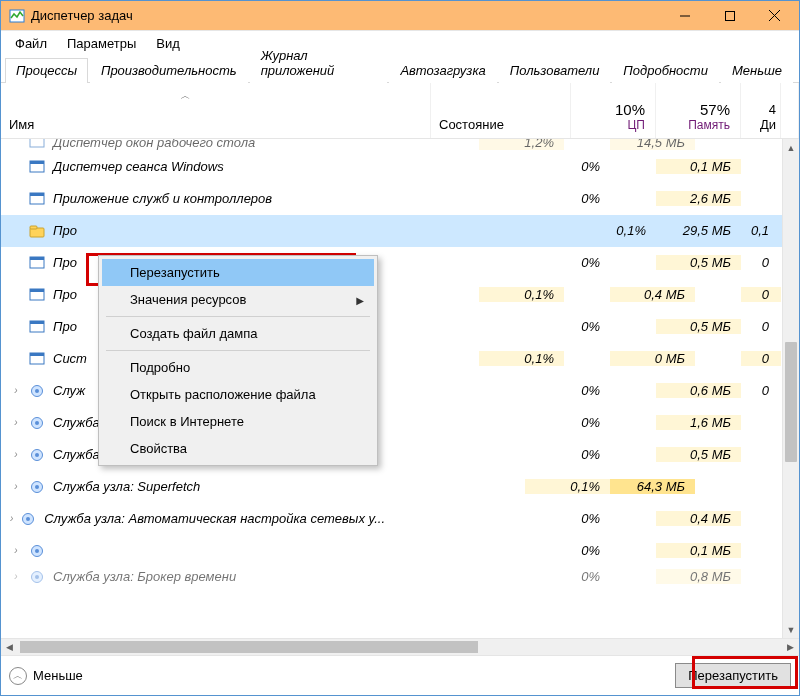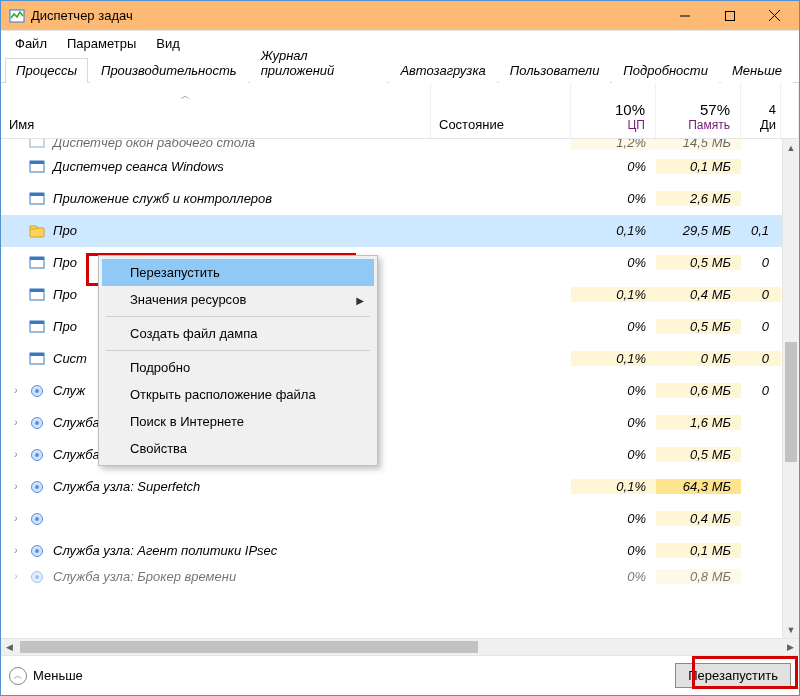--- a/index.html
+++ b/index.html
@@ -28,21 +28,21 @@
   .list { flex: 1; overflow: hidden; position: relative; }
   .row { display: flex; align-items: center; height: 32px; border-bottom: 1px solid rgba(0,0,0,0); font-style: italic; }
   .row .cell-name { flex: 1; display: flex; align-items: center; padding-left: 8px; overflow: hidden; white-space: nowrap; }
   .row .expander { width: 14px; display: inline-flex; justify-content: center; color: #888; font-size: 10px; margin-right: 2px;}
   .row .proc-icon { width: 16px; height: 16px; margin: 0 8px 0 4px; display: inline-flex;}
   .row .cell-state { width: 140px; }
   .row .cell-cpu { width: 85px; text-align: right; padding-right: 10px; }
   .row .cell-mem { width: 85px; text-align: right; padding-right: 10px;}
   .row .cell-disk { width: 40px; text-align: right; padding-right: 12px;}
   .row .scroll-gap { width: 18px; }
-  .heat-low { background: #fff6d6; }
+  .heat-low { background: #fff6d6; margin-left: 46px; }
   .heat-mid { background: #ffe48f; }
   .heat-blank { background: #fff; }
   .row.selected { background: #cde8ff; }
   .row.selected .cell-cpu, .row.selected .cell-mem, .row.selected .cell-disk { background: transparent !important;}
   .vscroll { position: absolute; right: 0; top: 0; bottom: 0; width: 17px; background: #f0f0f0; border-left: 1px solid #e5e5e5; display: flex; flex-direction: column; }
   .vscroll .arrow { height: 17px; display: flex; align-items: center; justify-content: center; font-size: 9px; color: #606060;}
   .vscroll .track { flex: 1; position: relative; }
   .vscroll .thumb { position: absolute; left: 2px; right: 2px; top: 40%; height: 120px; background: #c2c2c2; border-radius: 1px;}
   .hscroll { height: 17px; background: #f0f0f0; border-top: 1px solid #e5e5e5; display: flex; }
   .hscroll .arrow { width: 17px; display: flex; align-items: center; justify-content: center; font-size: 9px; color: #606060;}
@@ -340,37 +340,37 @@
       </div>
       <div class="row">
         <div class="cell-name">
           <span class="expander" style="transform: rotate(0deg);">›</span>
           <span class="proc-icon">
             <svg width="16" height="16">
               <circle cx="8" cy="8" r="5.5" fill="#cfe4ff" stroke="#5a8fd8"></circle>
               <circle cx="8" cy="8" r="2" fill="#5a8fd8"></circle>
             </svg>
           </span>
+          <span>Служба узла: Автоматическая настройка сетевых у...</span>
         </div>
         <div class="cell-state"></div>
         <div class="cell-cpu heat-blank">0%</div>
         <div class="cell-mem heat-low">0,4 МБ</div>
         <div class="cell-disk heat-blank"></div>
         <div class="scroll-gap"></div>
       </div>
       <div class="row">
         <div class="cell-name">
           <span class="expander" style="transform: rotate(0deg);">›</span>
           <span class="proc-icon">
             <svg width="16" height="16">
               <circle cx="8" cy="8" r="5.5" fill="#cfe4ff" stroke="#5a8fd8"></circle>
               <circle cx="8" cy="8" r="2" fill="#5a8fd8"></circle>
             </svg>
           </span>
-          <span>Служба узла: Агент политики IPsec</span>
         </div>
         <div class="cell-state"></div>
         <div class="cell-cpu heat-blank">0%</div>
         <div class="cell-mem heat-low">0,1 МБ</div>
         <div class="cell-disk heat-blank"></div>
         <div class="scroll-gap"></div>
       </div>
       <div class="row" style="height: 20px; overflow: hidden; opacity: 0.55;">
         <div class="cell-name">
           <span class="expander" style="transform: rotate(0deg);">›</span>

